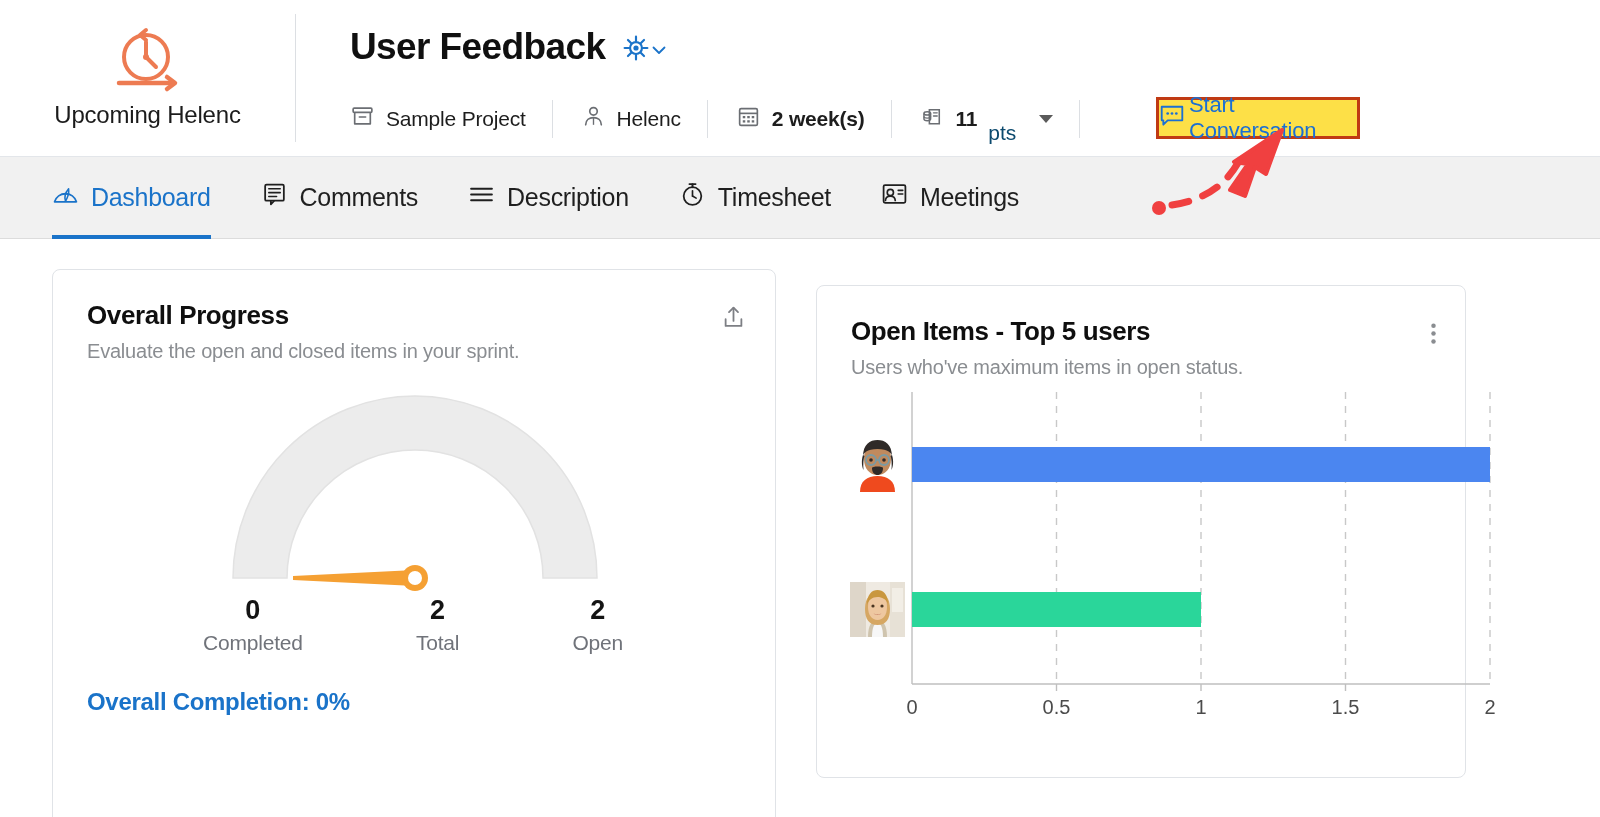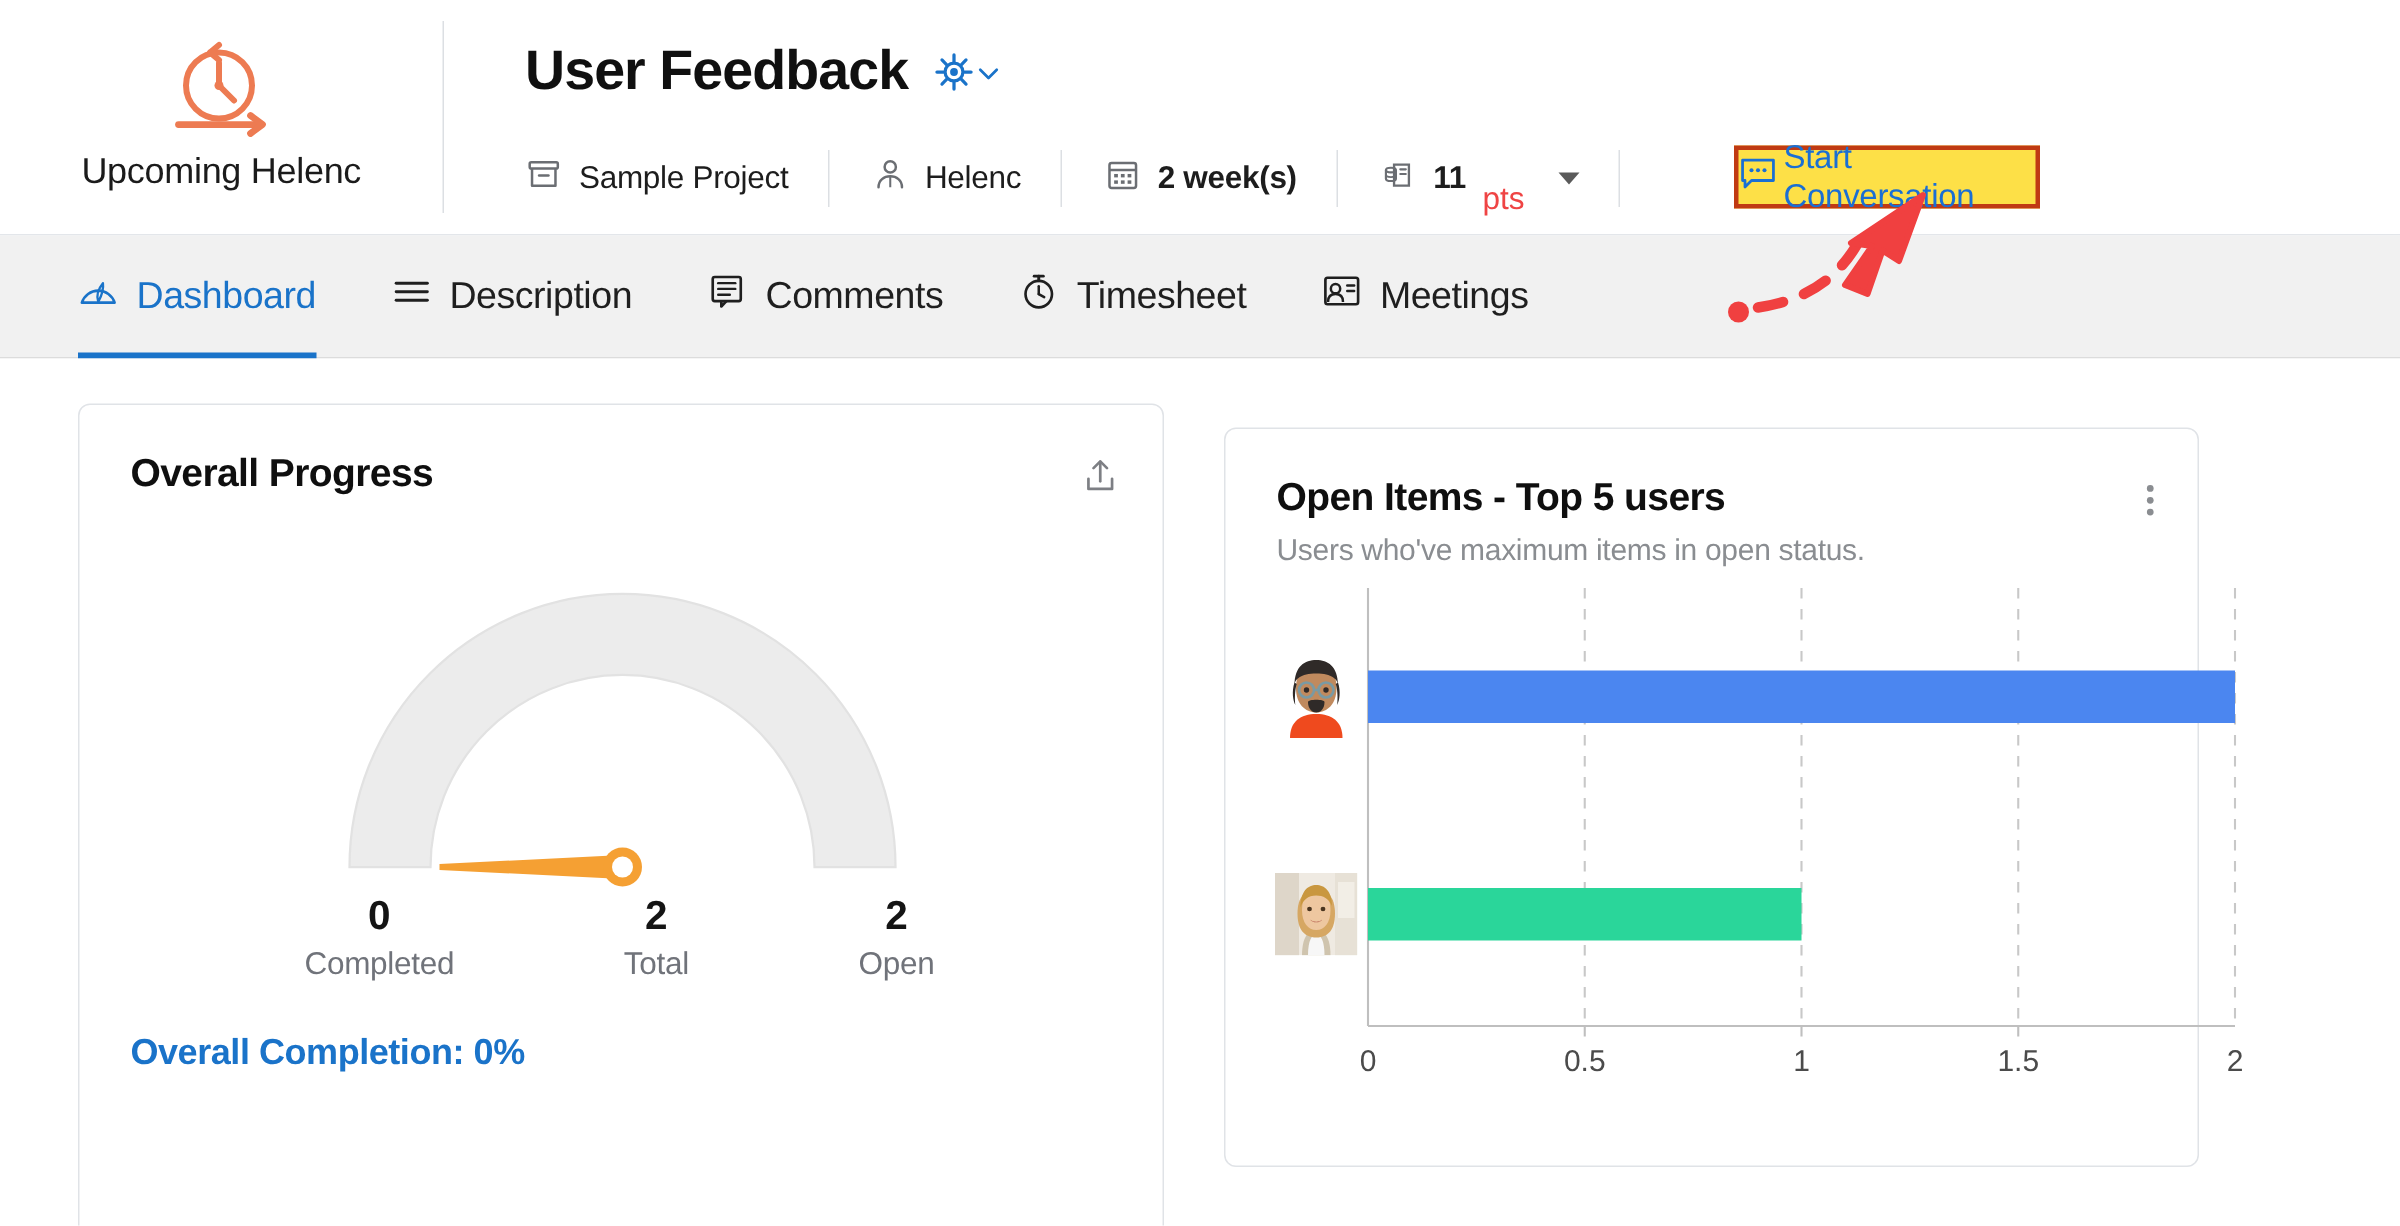--- a/index.html
+++ b/index.html
@@ -37,21 +37,21 @@
     display:flex; align-items:center;
   }
   .meta-item {
     display:flex; align-items:center; gap:11px;
     font-size:21px; color:#1d1d1d; padding:0 26px 0 0;
     height:42px; white-space:nowrap;
   }
   .meta-item:first-child { padding-left:0; }
   .meta-sep { width:1px; height:38px; background:#dcdfe3; margin-right:28px; }
   .meta-item .meta-text { letter-spacing:-0.2px; }
-  .pts-unit { color:#ef4444;margin-top:28px; }
+  .pts-unit { color:#0c4a6e;margin-top:28px; }
   .caret-down {
     width:0;height:0;border-left:7px solid transparent;border-right:7px solid transparent;
     border-top:8px solid #5a5a5a; margin-left:12px;
   }
 
   
   .start-conv {
     position:absolute; left:1156px; top:97px; width:204px; height:42px;
     border:3px solid #c03a13; background:#fde047;
     display:flex; align-items:center; justify-content:center; gap:4px;
@@ -248,43 +248,43 @@
           <path d="M2.5 20 A11 11 0 0 1 23.5 20 Z" fill="none" stroke="#1a73c9" stroke-width="1.7" stroke-linejoin="round"></path>
           <path d="M13 19.5 C15.5 15 16.5 11 16 7.5 C13.5 10.5 11.5 15 13 19.5 Z" fill="none" stroke="#1a73c9" stroke-width="1.5" stroke-linejoin="round"></path>
         </svg>
       </span>
       <span>Dashboard</span>
     </div>
 
     <div class="tab">
       <span>
         <svg viewBox="0 0 26 26" width="27" height="27">
-          <g stroke="#1f1f1f" stroke-width="1.9" stroke-linecap="round">
-            <line x1="3" y1="7.5" x2="23" y2="7.5"></line>
-            <line x1="3" y1="13" x2="23" y2="13"></line>
-            <line x1="3" y1="18.5" x2="23" y2="18.5"></line>
-          </g>
-        </svg>
-      </span>
-      <span>Description</span>
-    </div>
-
-    <div class="tab">
-      <span>
-        <svg viewBox="0 0 26 26" width="27" height="27">
           <rect x="4" y="3.5" width="18" height="15.5" rx="1.3" fill="none" stroke="#1f1f1f" stroke-width="1.7"></rect>
           <path d="M9.5 19 L9.5 22.5 L12.8 19" fill="none" stroke="#1f1f1f" stroke-width="1.7" stroke-linejoin="round"></path>
           <g stroke="#1f1f1f" stroke-width="1.5" stroke-linecap="round">
             <line x1="7.5" y1="7.5" x2="18.5" y2="7.5"></line>
             <line x1="7.5" y1="11.2" x2="18.5" y2="11.2"></line>
             <line x1="7.5" y1="14.9" x2="15" y2="14.9"></line>
           </g>
         </svg>
       </span>
       <span>Comments</span>
+    </div>
+
+    <div class="tab">
+      <span>
+        <svg viewBox="0 0 26 26" width="27" height="27">
+          <g stroke="#1f1f1f" stroke-width="1.9" stroke-linecap="round">
+            <line x1="3" y1="7.5" x2="23" y2="7.5"></line>
+            <line x1="3" y1="13" x2="23" y2="13"></line>
+            <line x1="3" y1="18.5" x2="23" y2="18.5"></line>
+          </g>
+        </svg>
+      </span>
+      <span>Description</span>
     </div>
 
     <div class="tab">
       <span>
         <svg viewBox="0 0 26 26" width="27" height="27">
           <circle cx="13" cy="14.5" r="8.5" fill="none" stroke="#1f1f1f" stroke-width="1.7"></circle>
           <line x1="13" y1="3" x2="13" y2="6" stroke="#1f1f1f" stroke-width="1.9" stroke-linecap="round"></line>
           <line x1="10" y1="3" x2="16" y2="3" stroke="#1f1f1f" stroke-width="1.7" stroke-linecap="round"></line>
           <line x1="13" y1="14.5" x2="13" y2="9.5" stroke="#1f1f1f" stroke-width="1.6" stroke-linecap="round"></line>
           <line x1="13" y1="14.5" x2="16.5" y2="16.5" stroke="#1f1f1f" stroke-width="1.6" stroke-linecap="round"></line>
@@ -307,20 +307,21 @@
       </span>
       <span>Meetings</span>
     </div>
   </div>
 
   <div class="content">
 
     <div class="card card-left">
       <div class="card-head">
         <div class="card-title">Overall Progress</div>
+        <div class="card-sub">Evaluate the open and closed items in your sprint.</div>
       </div>
       <div class="card-action">
         <svg viewBox="0 0 24 24" width="27" height="27">
           <path d="M12 3.5 L12 15" stroke="#7d7f84" stroke-width="1.6" stroke-linecap="round"></path>
           <path d="M8 7.2 L12 3.2 L16 7.2" fill="none" stroke="#7d7f84" stroke-width="1.6" stroke-linecap="round" stroke-linejoin="round"></path>
           <path d="M5 13.5 L5 19.5 L19 19.5 L19 13.5" fill="none" stroke="#7d7f84" stroke-width="1.6" stroke-linecap="round" stroke-linejoin="round"></path>
         </svg>
       </div>
 
       <div class="gauge-wrap">

